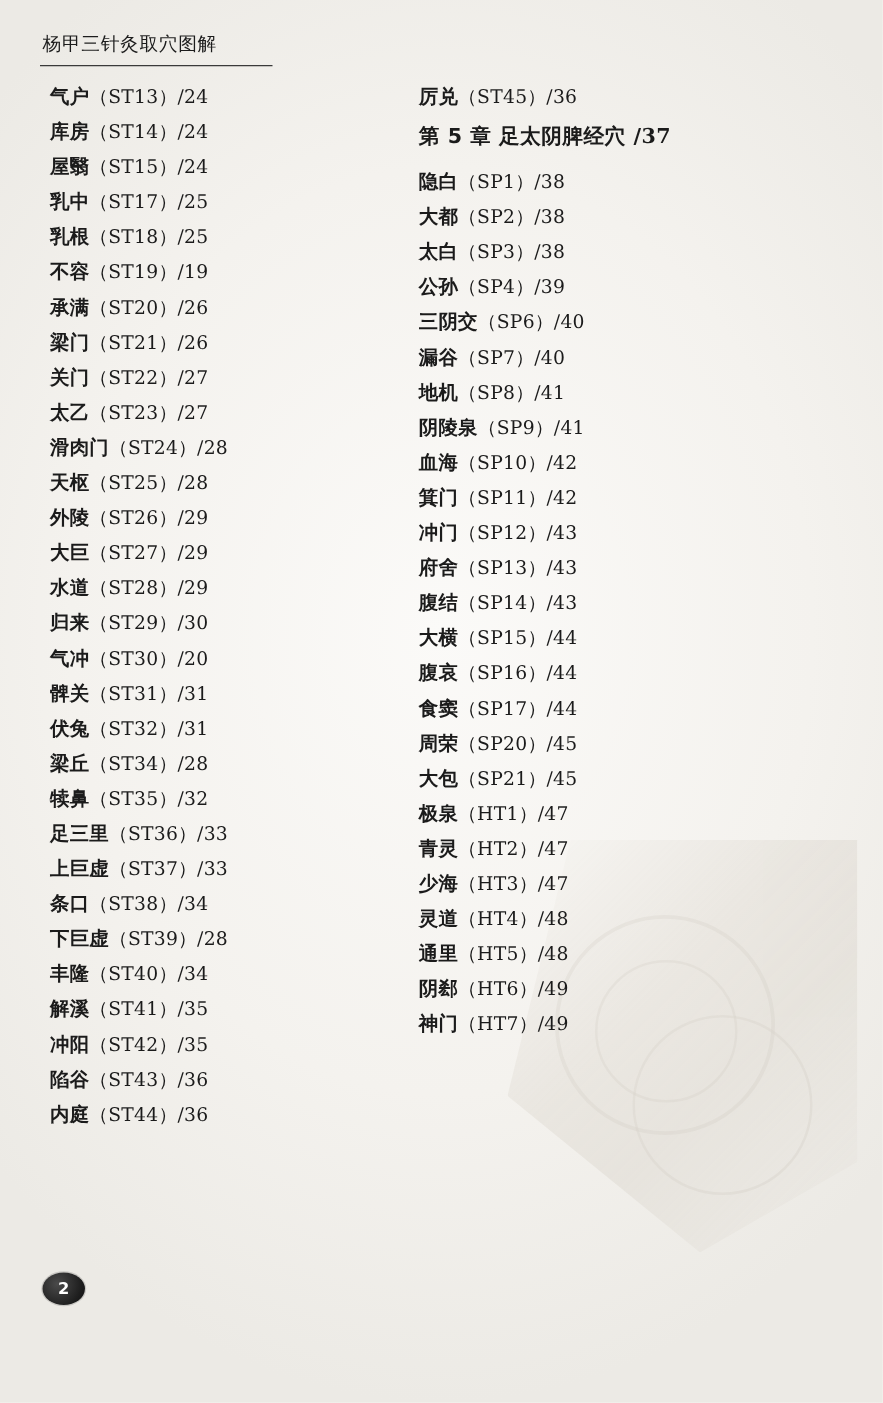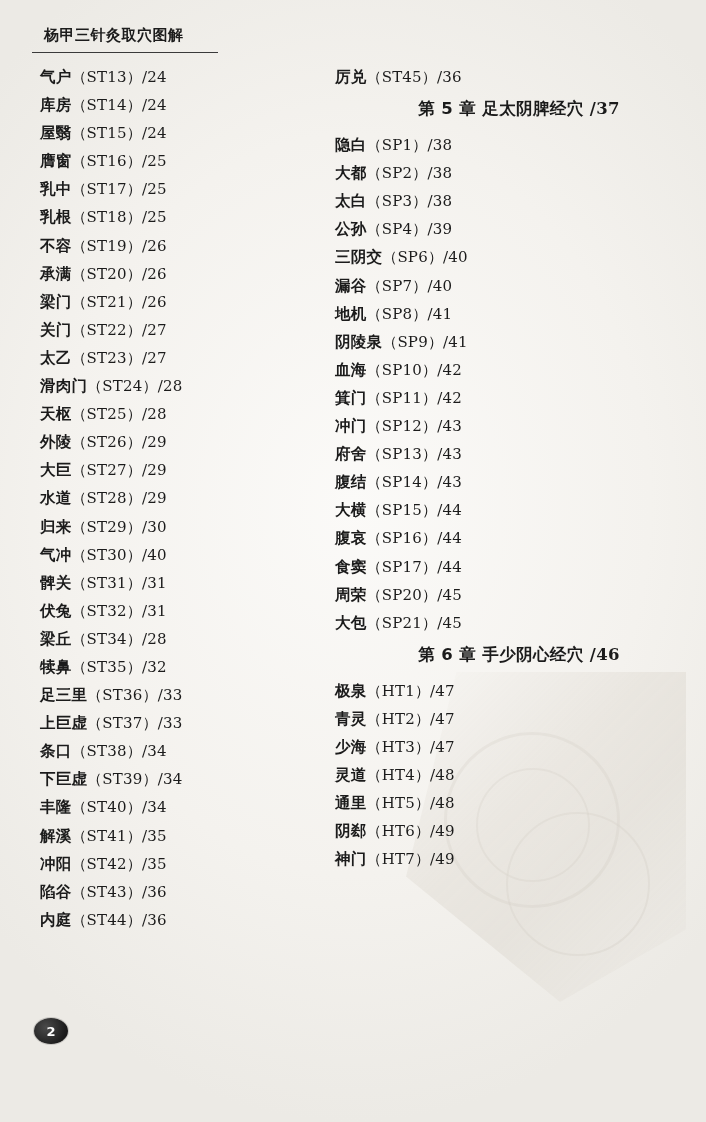--- a/index.html
+++ b/index.html
@@ -46,25 +46,24 @@
   }
   .wm-ring.r1 { left: 38px; top: 60px; width: 170px; height: 170px; }
   .wm-ring.r2 { left: 70px; top: 96px; width: 110px; height: 110px; border-width: 2px;}
   .wm-ring.r3 { left: 100px; top: 140px; width: 140px; height: 140px; border-width: 2px;}
 
   .header {
     position: absolute;
     left: 34px;
     top: 26px;
     font-size: 15px;
-    font-weight: 700;
+    font-weight: 400;
     letter-spacing: 0.5px;
     color: #1c1c1c;
     font-family: "DejaVu Sans", "Liberation Sans", sans-serif;
-    margin-left: 10px;
   }
   .header-rule {
     position: absolute;
     left: 32px;
     top: 52px;
     width: 186px;
     height: 1px;
     background: #3a3a3a;
   }
 
@@ -101,21 +100,20 @@
     letter-spacing: 0.2px;
   }
   .chapter {
     font-size: 16.5px;
     font-family: "DejaVu Sans", "Liberation Sans", sans-serif;
     font-weight: 600;
     margin-top: 6px;
     margin-bottom: 18px;
     white-space: nowrap;
     letter-spacing: 0.4px;
-    text-align: right;
   }
   .chapter .pg {
     font-family: "DejaVu Serif", "Liberation Serif", serif;
     font-weight: 600;
   }
 
   
   .folio {
     position: absolute;
     left: 34px;
@@ -147,43 +145,42 @@
   </div>
 
   <div class="header">杨甲三针灸取穴图解</div>
   <div class="header-rule"></div>
 
   <div class="columns">
     <div class="col left" id="col-left">
         <div class="entry"><span class="cn">气户</span><span class="code">（ST13）/24</span></div>
         <div class="entry"><span class="cn">库房</span><span class="code">（ST14）/24</span></div>
         <div class="entry"><span class="cn">屋翳</span><span class="code">（ST15）/24</span></div>
-        <div class="entry"><span class="cn">膺窗</span><span class="code">（ST16）/25</span></div>
         <div class="entry"><span class="cn">乳中</span><span class="code">（ST17）/25</span></div>
         <div class="entry"><span class="cn">乳根</span><span class="code">（ST18）/25</span></div>
-        <div class="entry"><span class="cn">不容</span><span class="code">（ST19）/26</span></div>
+        <div class="entry"><span class="cn">不容</span><span class="code">（ST19）/19</span></div>
         <div class="entry"><span class="cn">承满</span><span class="code">（ST20）/26</span></div>
         <div class="entry"><span class="cn">梁门</span><span class="code">（ST21）/26</span></div>
         <div class="entry"><span class="cn">关门</span><span class="code">（ST22）/27</span></div>
         <div class="entry"><span class="cn">太乙</span><span class="code">（ST23）/27</span></div>
         <div class="entry"><span class="cn">滑肉门</span><span class="code">（ST24）/28</span></div>
         <div class="entry"><span class="cn">天枢</span><span class="code">（ST25）/28</span></div>
         <div class="entry"><span class="cn">外陵</span><span class="code">（ST26）/29</span></div>
         <div class="entry"><span class="cn">大巨</span><span class="code">（ST27）/29</span></div>
         <div class="entry"><span class="cn">水道</span><span class="code">（ST28）/29</span></div>
         <div class="entry"><span class="cn">归来</span><span class="code">（ST29）/30</span></div>
-        <div class="entry"><span class="cn">气冲</span><span class="code">（ST30）/40</span></div>
+        <div class="entry"><span class="cn">气冲</span><span class="code">（ST30）/20</span></div>
         <div class="entry"><span class="cn">髀关</span><span class="code">（ST31）/31</span></div>
         <div class="entry"><span class="cn">伏兔</span><span class="code">（ST32）/31</span></div>
         <div class="entry"><span class="cn">梁丘</span><span class="code">（ST34）/28</span></div>
         <div class="entry"><span class="cn">犊鼻</span><span class="code">（ST35）/32</span></div>
         <div class="entry"><span class="cn">足三里</span><span class="code">（ST36）/33</span></div>
         <div class="entry"><span class="cn">上巨虚</span><span class="code">（ST37）/33</span></div>
         <div class="entry"><span class="cn">条口</span><span class="code">（ST38）/34</span></div>
-        <div class="entry"><span class="cn">下巨虚</span><span class="code">（ST39）/34</span></div>
+        <div class="entry"><span class="cn">下巨虚</span><span class="code">（ST39）/28</span></div>
         <div class="entry"><span class="cn">丰隆</span><span class="code">（ST40）/34</span></div>
         <div class="entry"><span class="cn">解溪</span><span class="code">（ST41）/35</span></div>
         <div class="entry"><span class="cn">冲阳</span><span class="code">（ST42）/35</span></div>
         <div class="entry"><span class="cn">陷谷</span><span class="code">（ST43）/36</span></div>
         <div class="entry"><span class="cn">内庭</span><span class="code">（ST44）/36</span></div>
       </div>
     <div class="col right" id="col-right">
         <div class="entry"><span class="cn">厉兑</span><span class="code">（ST45）/36</span></div>
         <div class="chapter"><span>第 5 章  足太阴脾经穴</span><span class="pg"> /37</span></div>
         <div class="entry"><span class="cn">隐白</span><span class="code">（SP1）/38</span></div>
@@ -197,21 +194,20 @@
         <div class="entry"><span class="cn">血海</span><span class="code">（SP10）/42</span></div>
         <div class="entry"><span class="cn">箕门</span><span class="code">（SP11）/42</span></div>
         <div class="entry"><span class="cn">冲门</span><span class="code">（SP12）/43</span></div>
         <div class="entry"><span class="cn">府舍</span><span class="code">（SP13）/43</span></div>
         <div class="entry"><span class="cn">腹结</span><span class="code">（SP14）/43</span></div>
         <div class="entry"><span class="cn">大横</span><span class="code">（SP15）/44</span></div>
         <div class="entry"><span class="cn">腹哀</span><span class="code">（SP16）/44</span></div>
         <div class="entry"><span class="cn">食窦</span><span class="code">（SP17）/44</span></div>
         <div class="entry"><span class="cn">周荣</span><span class="code">（SP20）/45</span></div>
         <div class="entry"><span class="cn">大包</span><span class="code">（SP21）/45</span></div>
-        <div class="chapter"><span>第 6 章  手少阴心经穴</span><span class="pg"> /46</span></div>
         <div class="entry"><span class="cn">极泉</span><span class="code">（HT1）/47</span></div>
         <div class="entry"><span class="cn">青灵</span><span class="code">（HT2）/47</span></div>
         <div class="entry"><span class="cn">少海</span><span class="code">（HT3）/47</span></div>
         <div class="entry"><span class="cn">灵道</span><span class="code">（HT4）/48</span></div>
         <div class="entry"><span class="cn">通里</span><span class="code">（HT5）/48</span></div>
         <div class="entry"><span class="cn">阴郄</span><span class="code">（HT6）/49</span></div>
         <div class="entry"><span class="cn">神门</span><span class="code">（HT7）/49</span></div>
       </div>
   </div>
 

